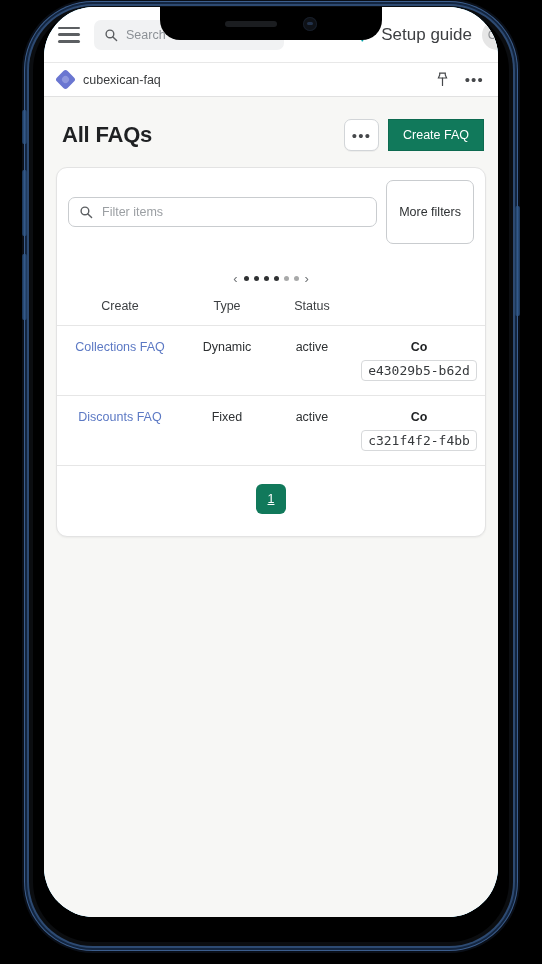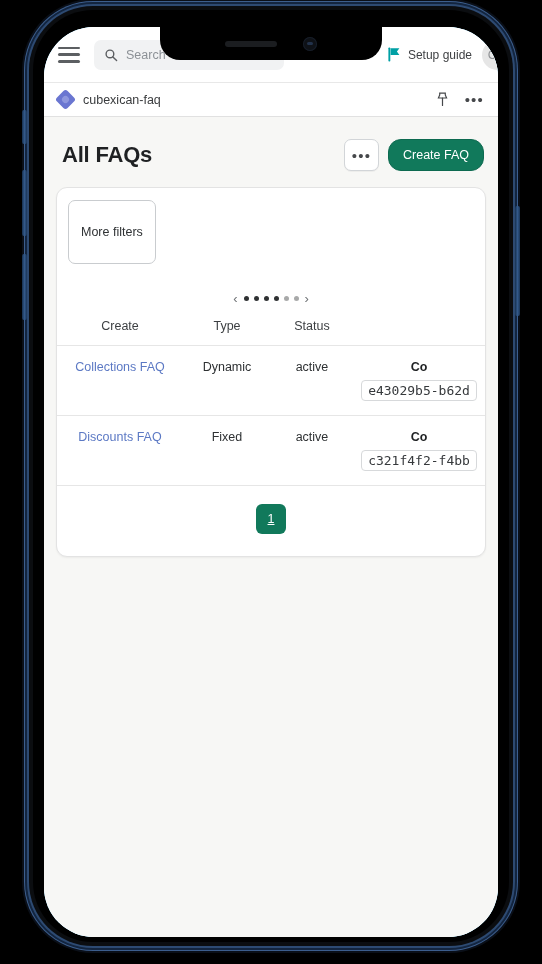--- a/index.html
+++ b/index.html
@@ -50,21 +50,21 @@
   }
   .btn-mute   { left: -7px; top: 104px;  width: 5px; height: 34px; }
   .btn-volup  { left: -7px; top: 164px;  width: 5px; height: 66px; }
   .btn-voldn  { left: -7px; top: 248px;  width: 5px; height: 66px; }
   .btn-power  { right: -7px; top: 200px; width: 5px; height: 110px; }
 
   
   .screen {
     position: absolute;
     left: 15px;
-    top: 21px;
+    top: 1px;
     width: 454px;
     height: 910px;
     border-radius: 50px;
     background: #0ea5e9;
     overflow: hidden;
   }
 
   
   .notch {
     position: absolute;
@@ -160,21 +160,21 @@
     margin-left: auto;
     display: flex;
     align-items: center;
     gap: 10px;
     padding-right: 0px;
   }
   .setup-guide {
     display: flex;
     align-items: center;
     gap: 7px;
-    font-size: 12px;
+    font-size: 17px;
     color: #3d3f42;
     cursor: pointer;
   }
   .avatar {
     width: 30px;
     height: 30px;
     border-radius: 50%;
     background: #e6e6e6;
     color: #8f9194;
     font-size: 12.5px;
@@ -268,21 +268,21 @@
     align-items: center;
     justify-content: center;
     box-shadow: 0 1px 0 rgba(0,0,0,.04);
     cursor: pointer;
   }
   .btn-primary {
     height: 30px;
     padding: 0 14px;
     background: #10785a;
     background: #11795b;
-    border-radius: 13px;
+    border-radius: 0;
     color: #ffffff;
     font-size: 12.5px;
     display: flex;
     align-items: center;
     justify-content: center;
     border: 1px solid #0d6a50;
     cursor: pointer;
   }
 
   
@@ -506,20 +506,29 @@
             </div>
             <div class="btn-primary">
               <span>Create FAQ</span>
             </div>
           </div>
         </div>
 
         <div class="card">
 
           <div class="filter-row">
+            <div class="filter-input">
+              <span>
+                <svg width="14" height="14" viewBox="0 0 20 20" fill="none" stroke="#5c5f62" stroke-width="2">
+                  <circle cx="8.5" cy="8.5" r="5.5"></circle>
+                    <line x1="12.7" y1="12.7" x2="18" y2="18" stroke-linecap="round"></line>
+                </svg>
+              </span>
+              <span class="ph">Filter items</span>
+            </div>
             <div class="btn-morefilters">
               <span>More filters</span>
             </div>
           </div>
 
           <div class="carousel">
             <span class="carrow">‹</span>
             <span class="cdots" id="carousel-dots">
                 <span class="cdot" style="opacity: 1;"></span>
                 <span class="cdot" style="opacity: 1;"></span>

